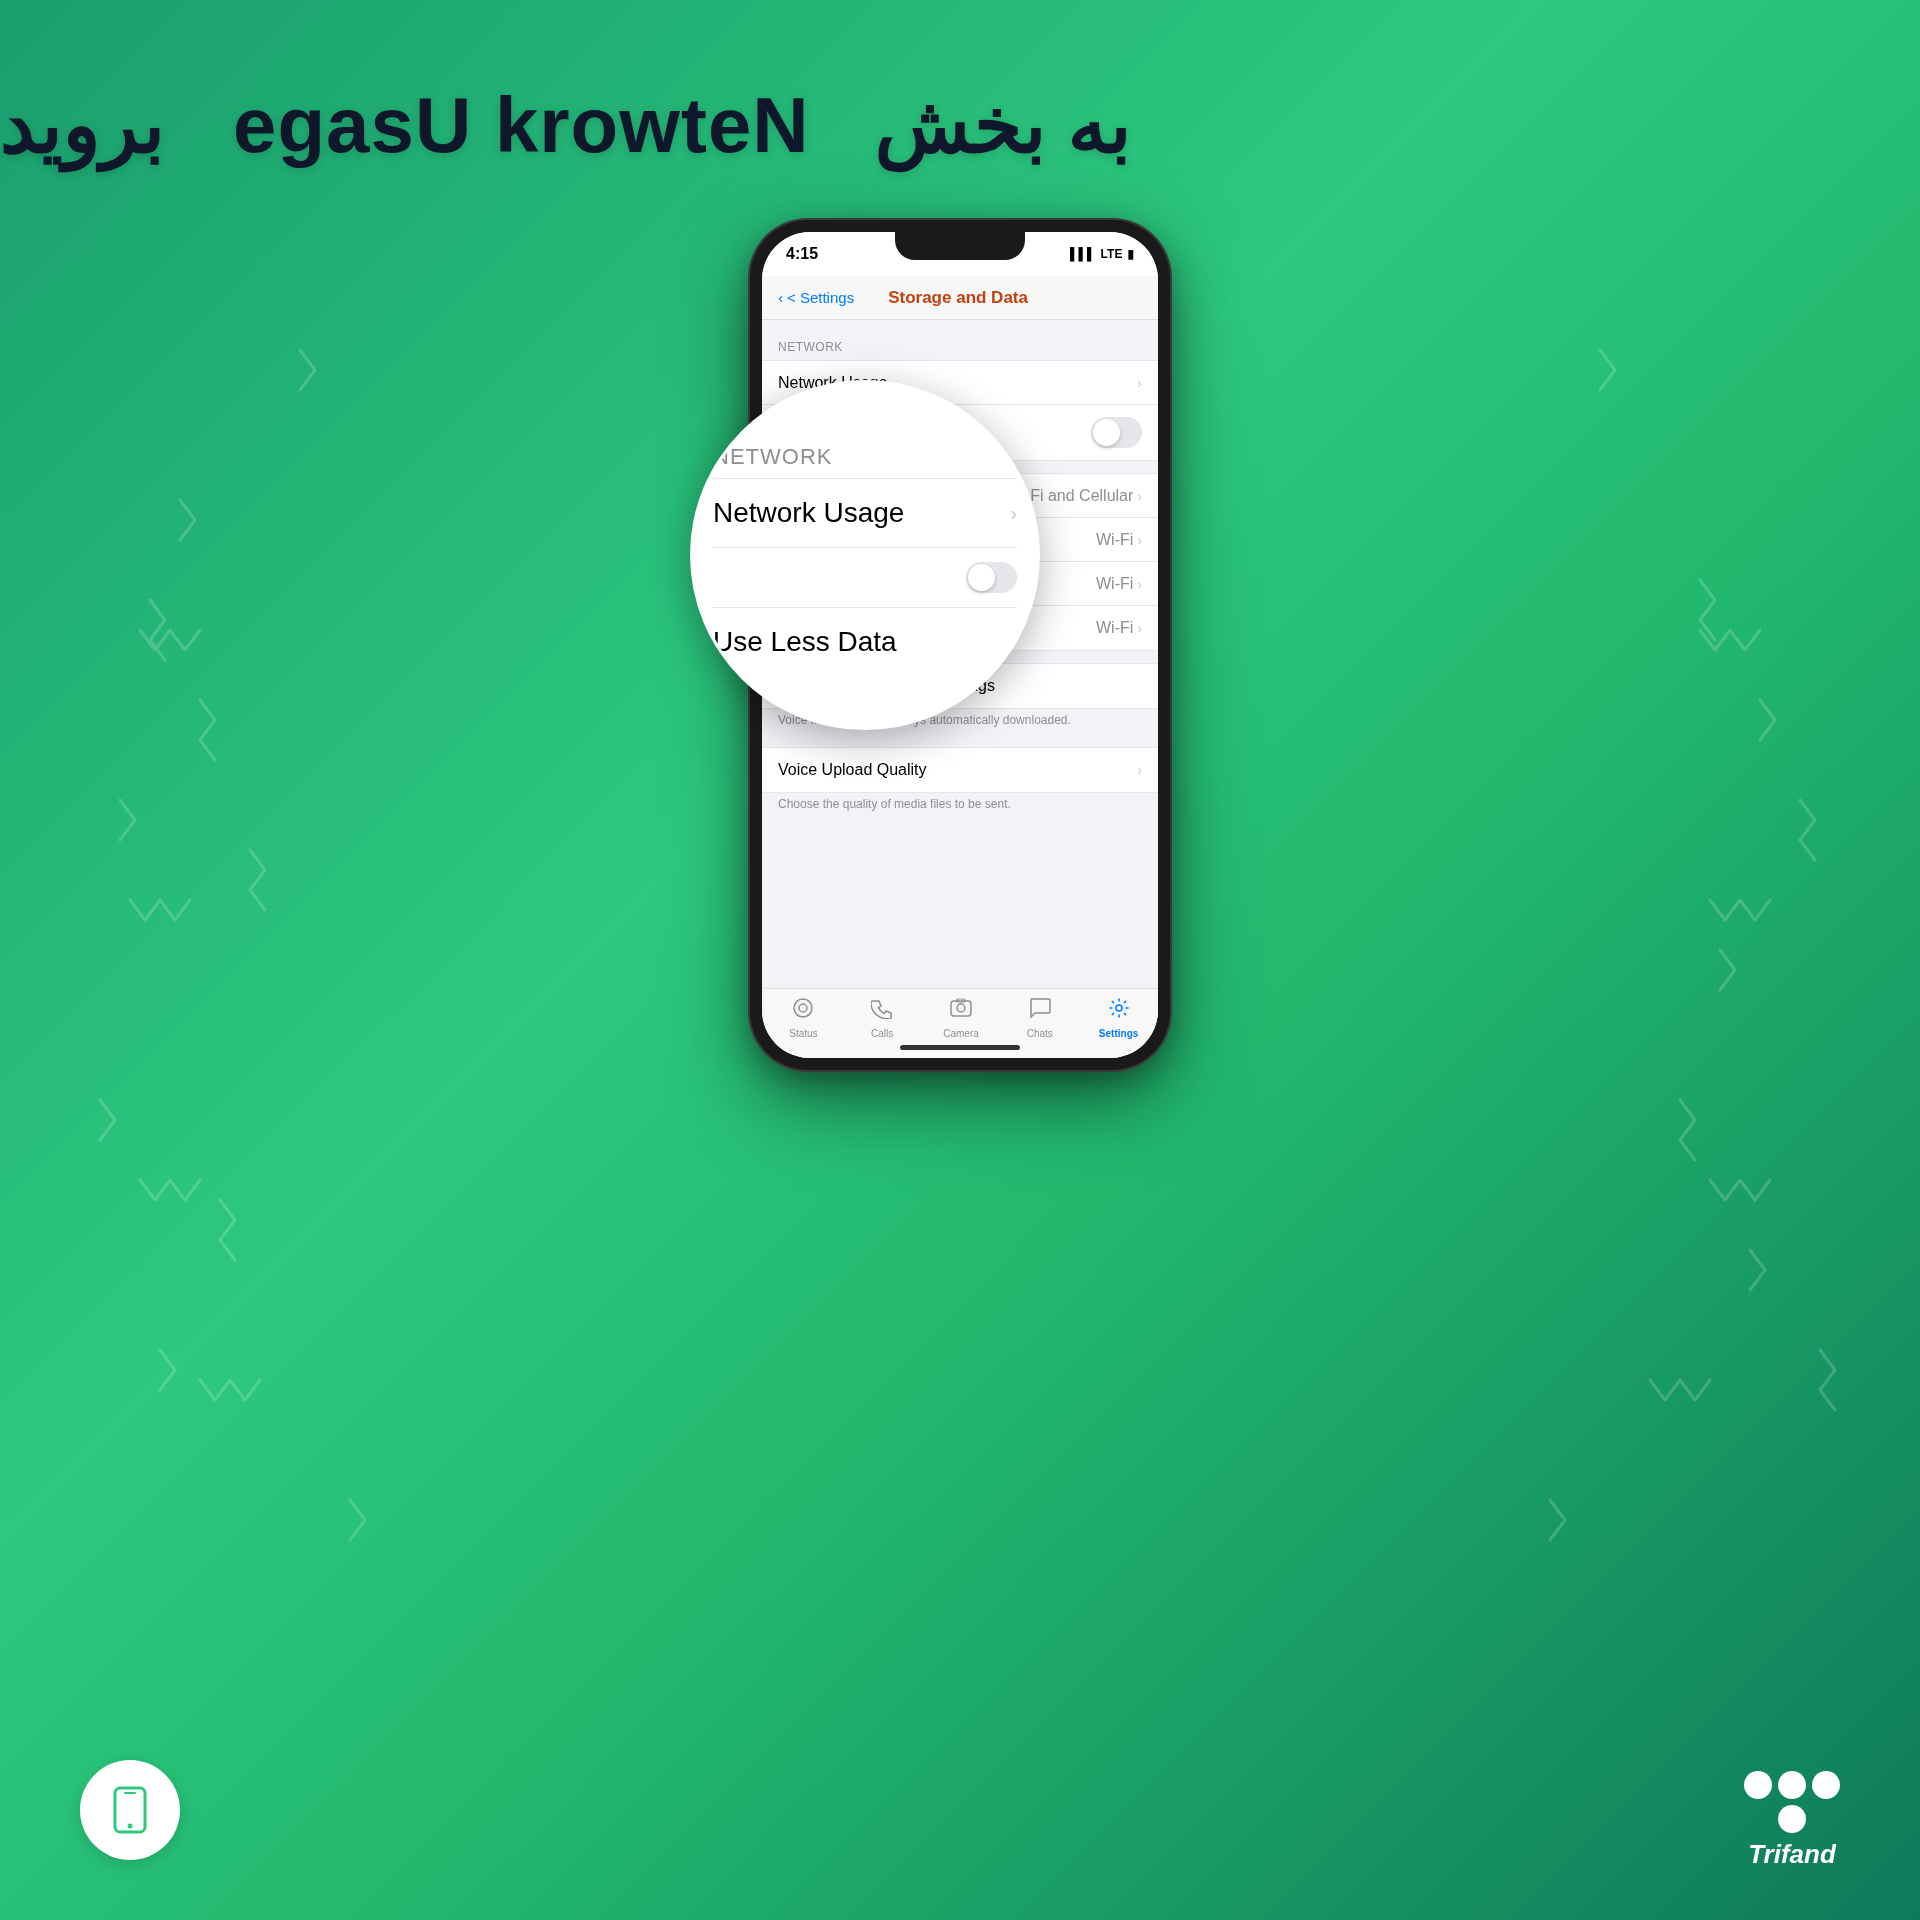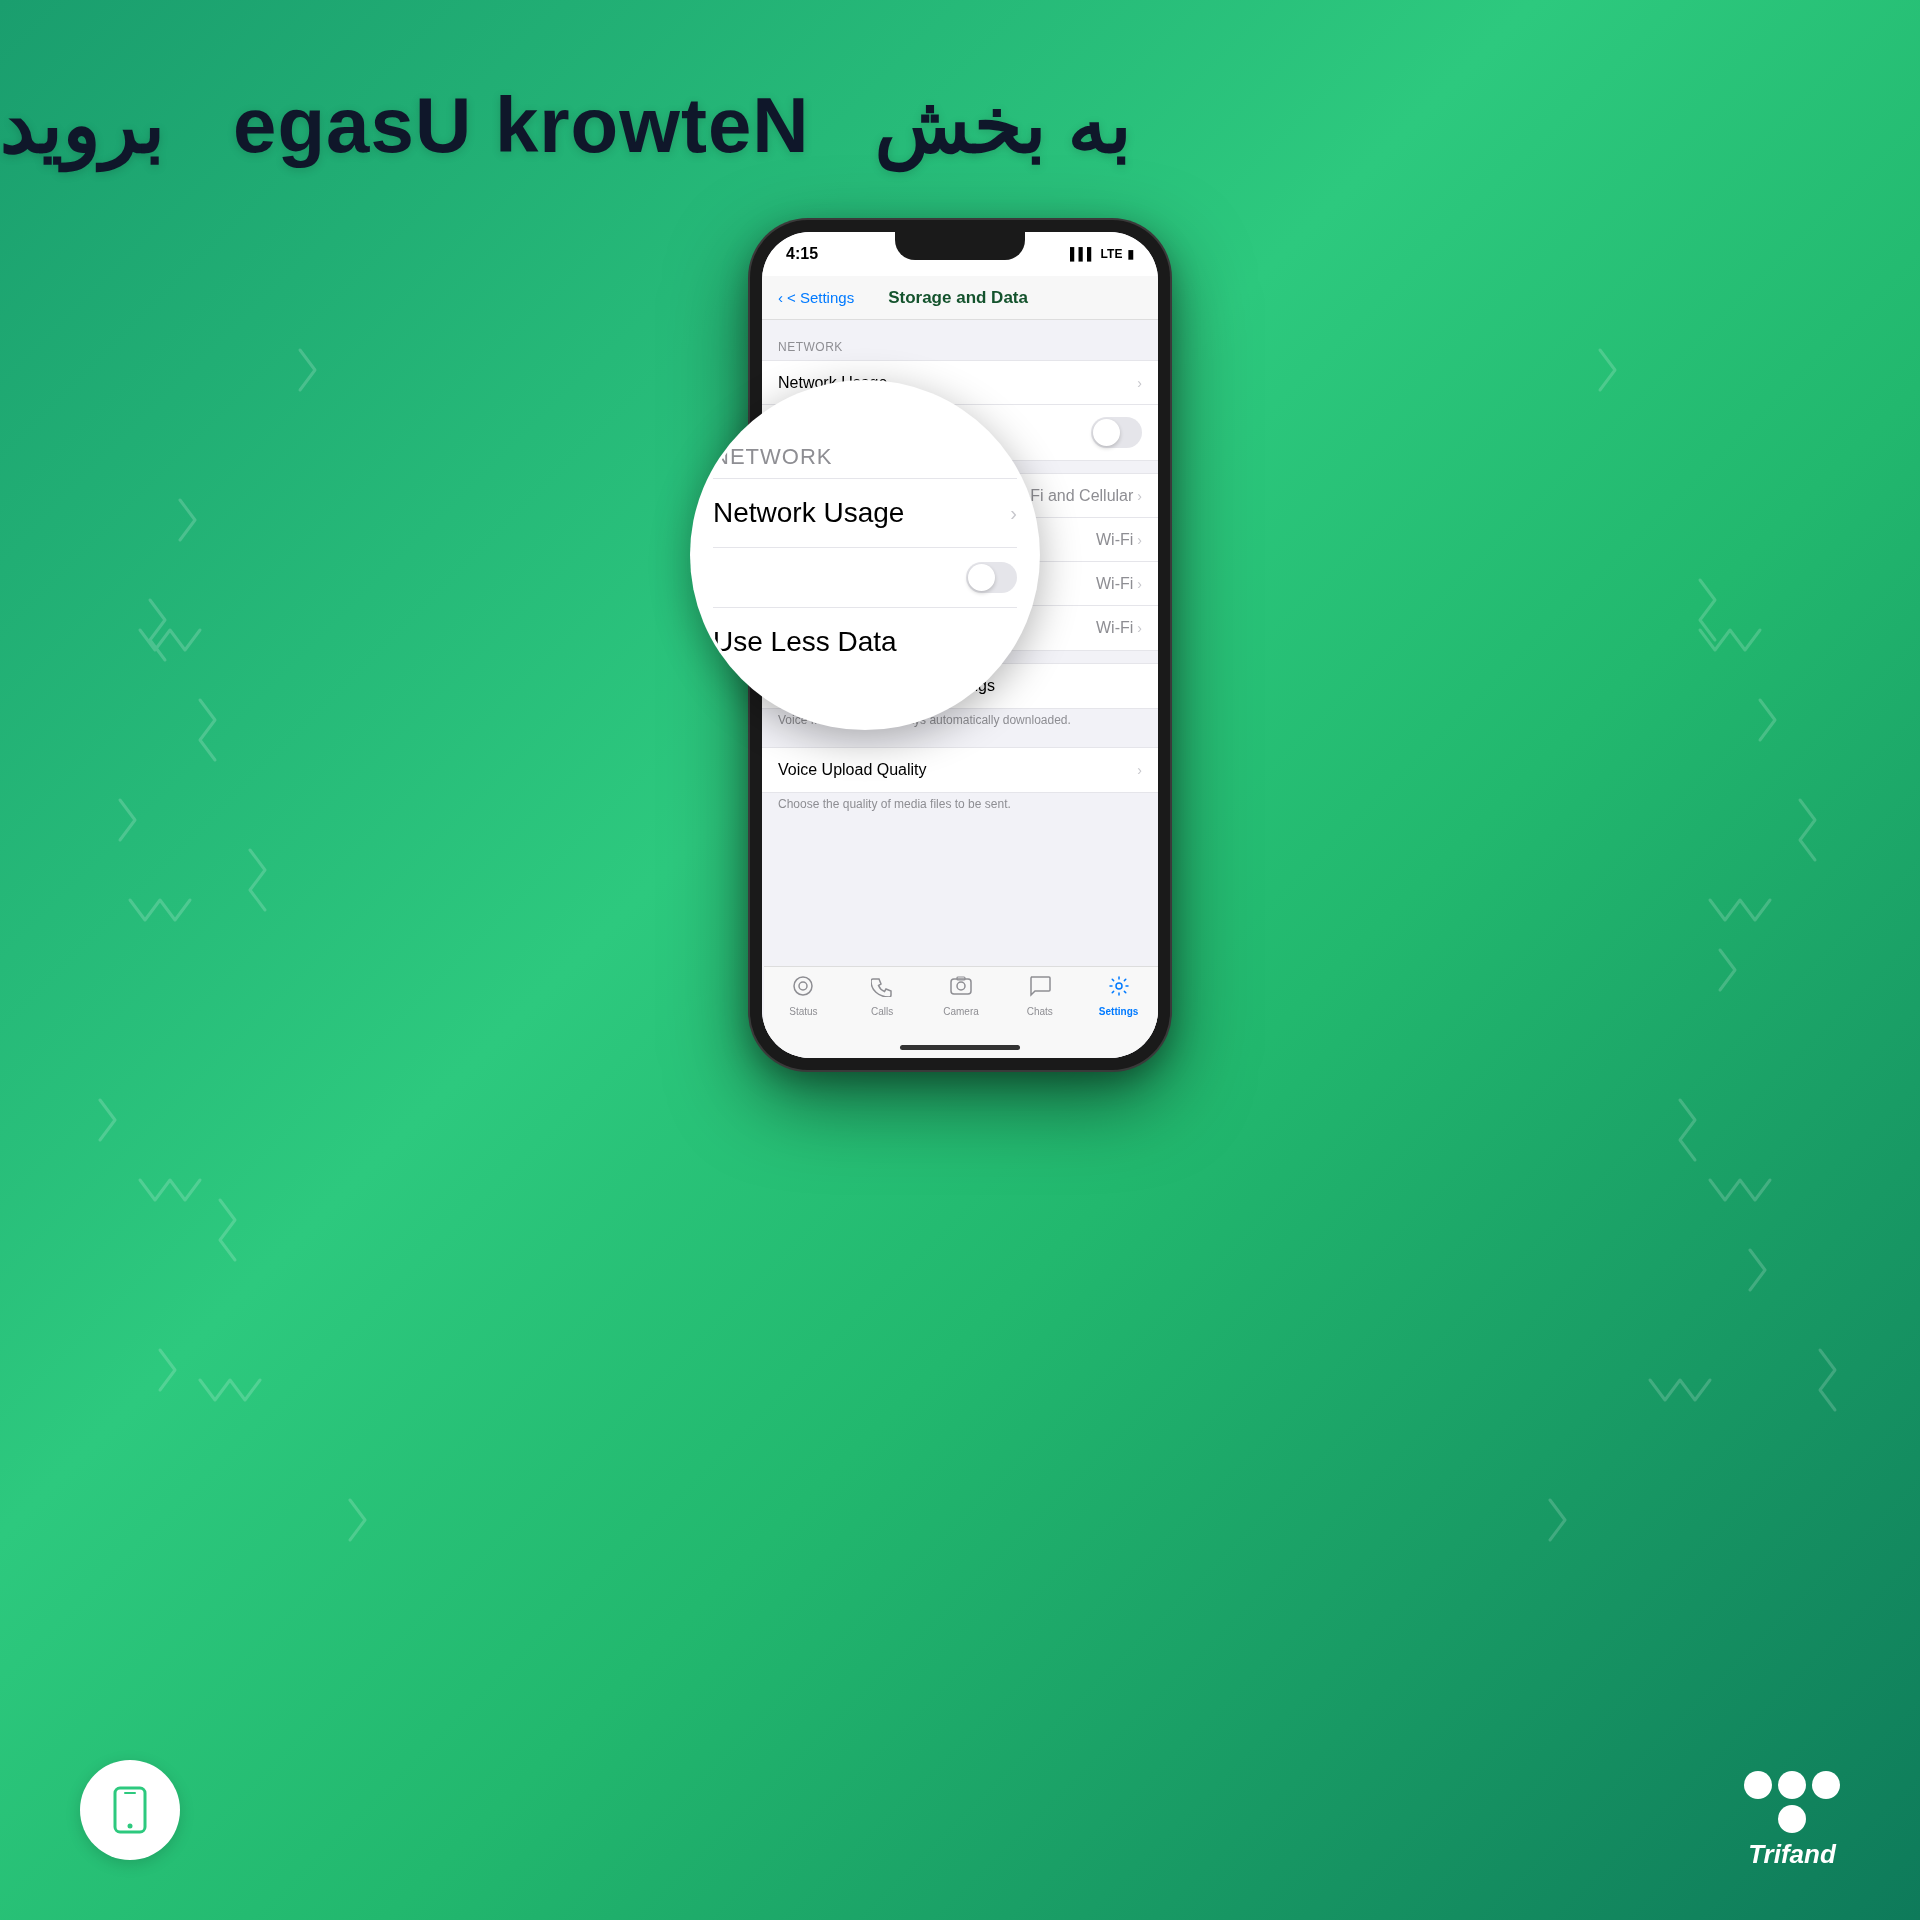--- a/index.html
+++ b/index.html
@@ -109,21 +109,21 @@
       display: flex;
       align-items: center;
       gap: 4px;
     }
 
     .nav-title {
       flex: 1;
       text-align: center;
       font-size: 17px;
       font-weight: 600;
-      color: #14532d;
+      color: #c2410c;
     }
 
     .section-header {
       padding: 20px 16px 6px;
       font-size: 12px;
       font-weight: 500;
       color: #8e8e93;
       letter-spacing: 0.5px;
       text-transform: uppercase;
     }
@@ -191,21 +191,21 @@
       font-size: 12px;
       color: #8e8e93;
       padding: 4px 16px 8px;
       background: #f2f2f7;
     }
 
     
     .tab-bar {
       position: absolute;
       bottom: 0; left: 2px; right: 0;
-      height: 92px;
+      height: 70px;
       background: rgba(248,248,248,0.95);
       border-top: 1px solid #ddd;
       display: flex;
       align-items: flex-start;
       padding-top: 8px;
     }
 
     .tab-item {
       flex: 1;
       display: flex;

